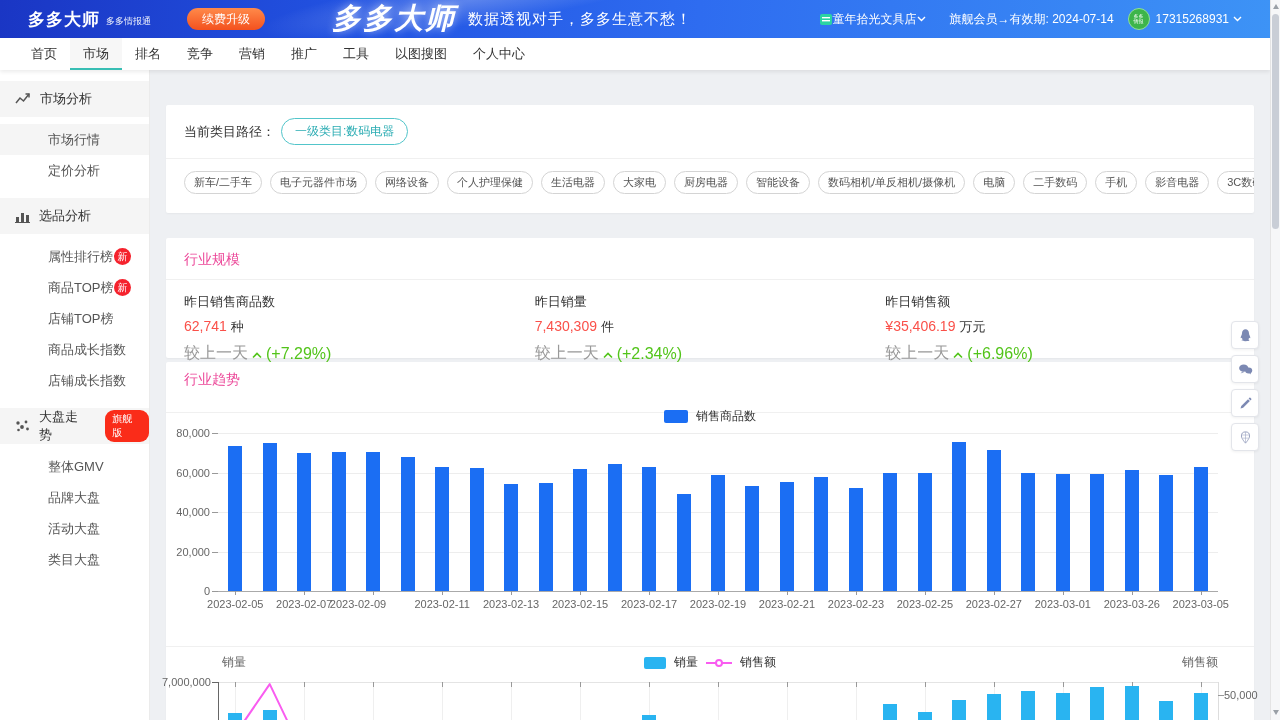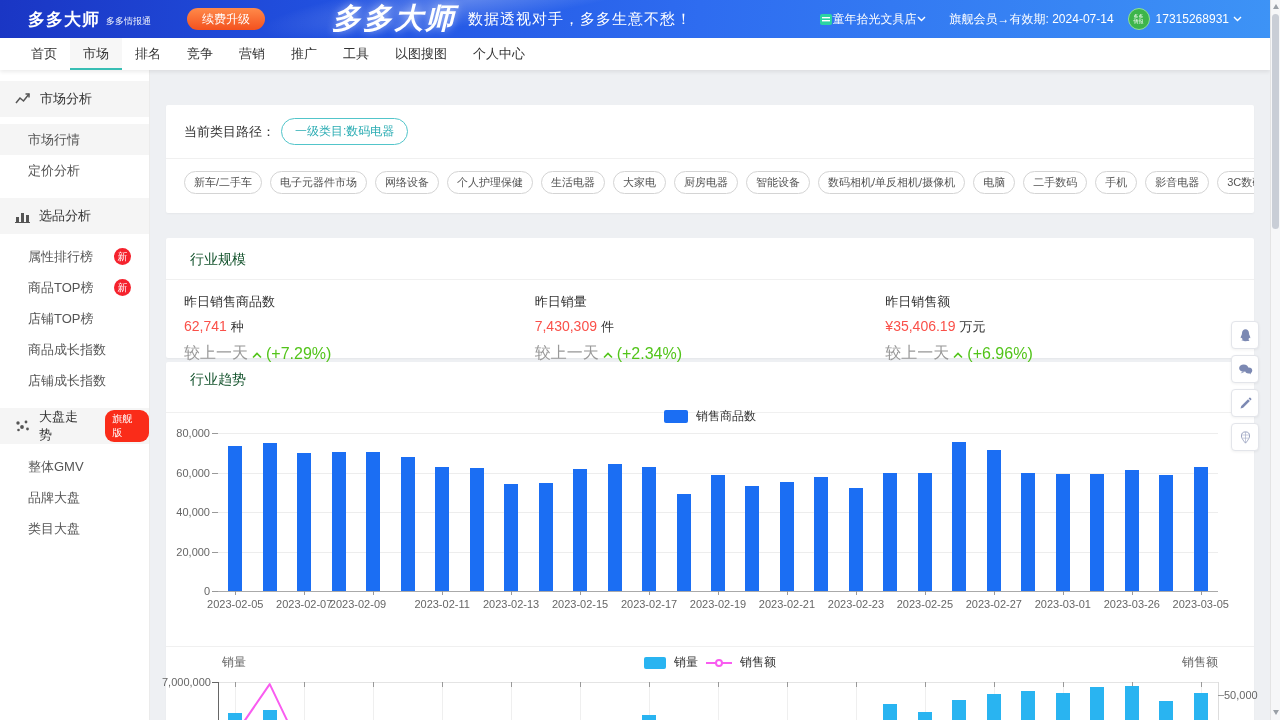--- a/index.html
+++ b/index.html
@@ -35,39 +35,39 @@
 
   
   .sidebar{position:absolute;left:0;top:70px;width:150px;height:650px;background:#fff;padding-top:11px;
     border-right:1px solid #ebebeb;}
   .side-section{margin-top:12px;}
   .side-section:first-child{margin-top:0;}
   .side-header{height:36px;display:flex;align-items:center;gap:9px;padding-left:15px;background:#f5f5f5;
     font-size:13px;color:#333;cursor:pointer;}
   .side-header svg{flex:0 0 auto;}
   .side-items{margin-top:7px;}
-  .side-item{height:31px;line-height:31px;padding-left:28px;font-size:13px;color:#555;cursor:pointer;position:relative;}
+  .side-item{height:31px;line-height:31px;padding-left:48px;font-size:13px;color:#555;cursor:pointer;position:relative;}
   .side-item.active{background:#f5f5f5;}
   .dot-badge{position:absolute;right:18px;top:7px;width:17px;height:17px;border-radius:50%;background:#f5222d;
     color:#fff;font-size:10px;line-height:17px;text-align:center;}
   .pill-badge{margin-left:6px;background:#fa2c19;color:#fff;font-size:10px;padding:2px 7px;border-radius:9px;}
 
   
   .main{position:absolute;left:150px;top:70px;width:1120px;height:650px;}
   .card{position:absolute;background:#fff;border-radius:2px;box-shadow:0 1px 2px rgba(0,0,0,.04);}
   .card1{left:16px;top:35px;width:1088px;height:108px;}
   .crumb-row{height:54px;display:flex;align-items:center;padding:0 18px;border-bottom:1px solid #f0f0f0;}
   .crumb-label{font-size:13px;color:#333;}
   .cat-pill{margin-left:6px;border:1px solid #52c5ca;color:#2bacb3;border-radius:14px;padding:4px 13px;
     font-size:12px;cursor:pointer;background:#fff;}
   .tags-row{display:flex;gap:8px;padding:12px 18px;overflow:hidden;white-space:nowrap;}
   .tag{border:1px solid #d4d4d4;border-radius:13px;padding:3px 9px;font-size:11px;color:#555;cursor:pointer;background:#fff;}
 
   .card2{left:16px;top:168px;width:1088px;height:120px;}
-  .sec-header{height:42px;line-height:42px;padding:0 24px;font-size:14px;color:#14532d;border-bottom:1px solid #f0f0f0;}
+  .sec-header{height:42px;line-height:42px;padding:0 18px;font-size:14px;color:#ec4899;border-bottom:1px solid #f0f0f0;}
   .stats{display:flex;padding:13px 18px 0;}
   .stat{flex:1;}
   .stat-label{font-size:13px;color:#333;margin-bottom:7px;}
   .stat-value{font-size:14px;color:#fa5049;margin-bottom:7px;}
   .stat-unit{color:#333;font-size:13px;margin-left:4px;}
   .stat-cmp{font-size:16px;color:#999;display:flex;align-items:center;gap:4px;}
   .stat-change{color:#52c41a;}
 
   .card3{left:16px;top:292px;width:1088px;height:600px;}
   .card3 .sec-header{height:51px;line-height:34px;}
@@ -202,20 +202,21 @@
           <circle cx="7" cy="8" r="1.9"></circle>
           <circle cx="12.5" cy="10" r="1.4"></circle>
           <circle cx="3.5" cy="11" r="1.3"></circle>
         </svg>
         <span>大盘走势</span>
         <span class="pill-badge">旗舰版</span>
       </div>
       <div class="side-items">
         <div class="side-item"><span>整体GMV</span></div>
         <div class="side-item"><span>品牌大盘</span></div>
+        <div class="side-item"><span>活动大盘</span></div>
         <div class="side-item"><span>类目大盘</span></div>
       </div>
     </div>
   </div>
 
 <div class="main">
 
   <div class="card card1">
     <div class="crumb-row">
       <span class="crumb-label">当前类目路径：</span>

